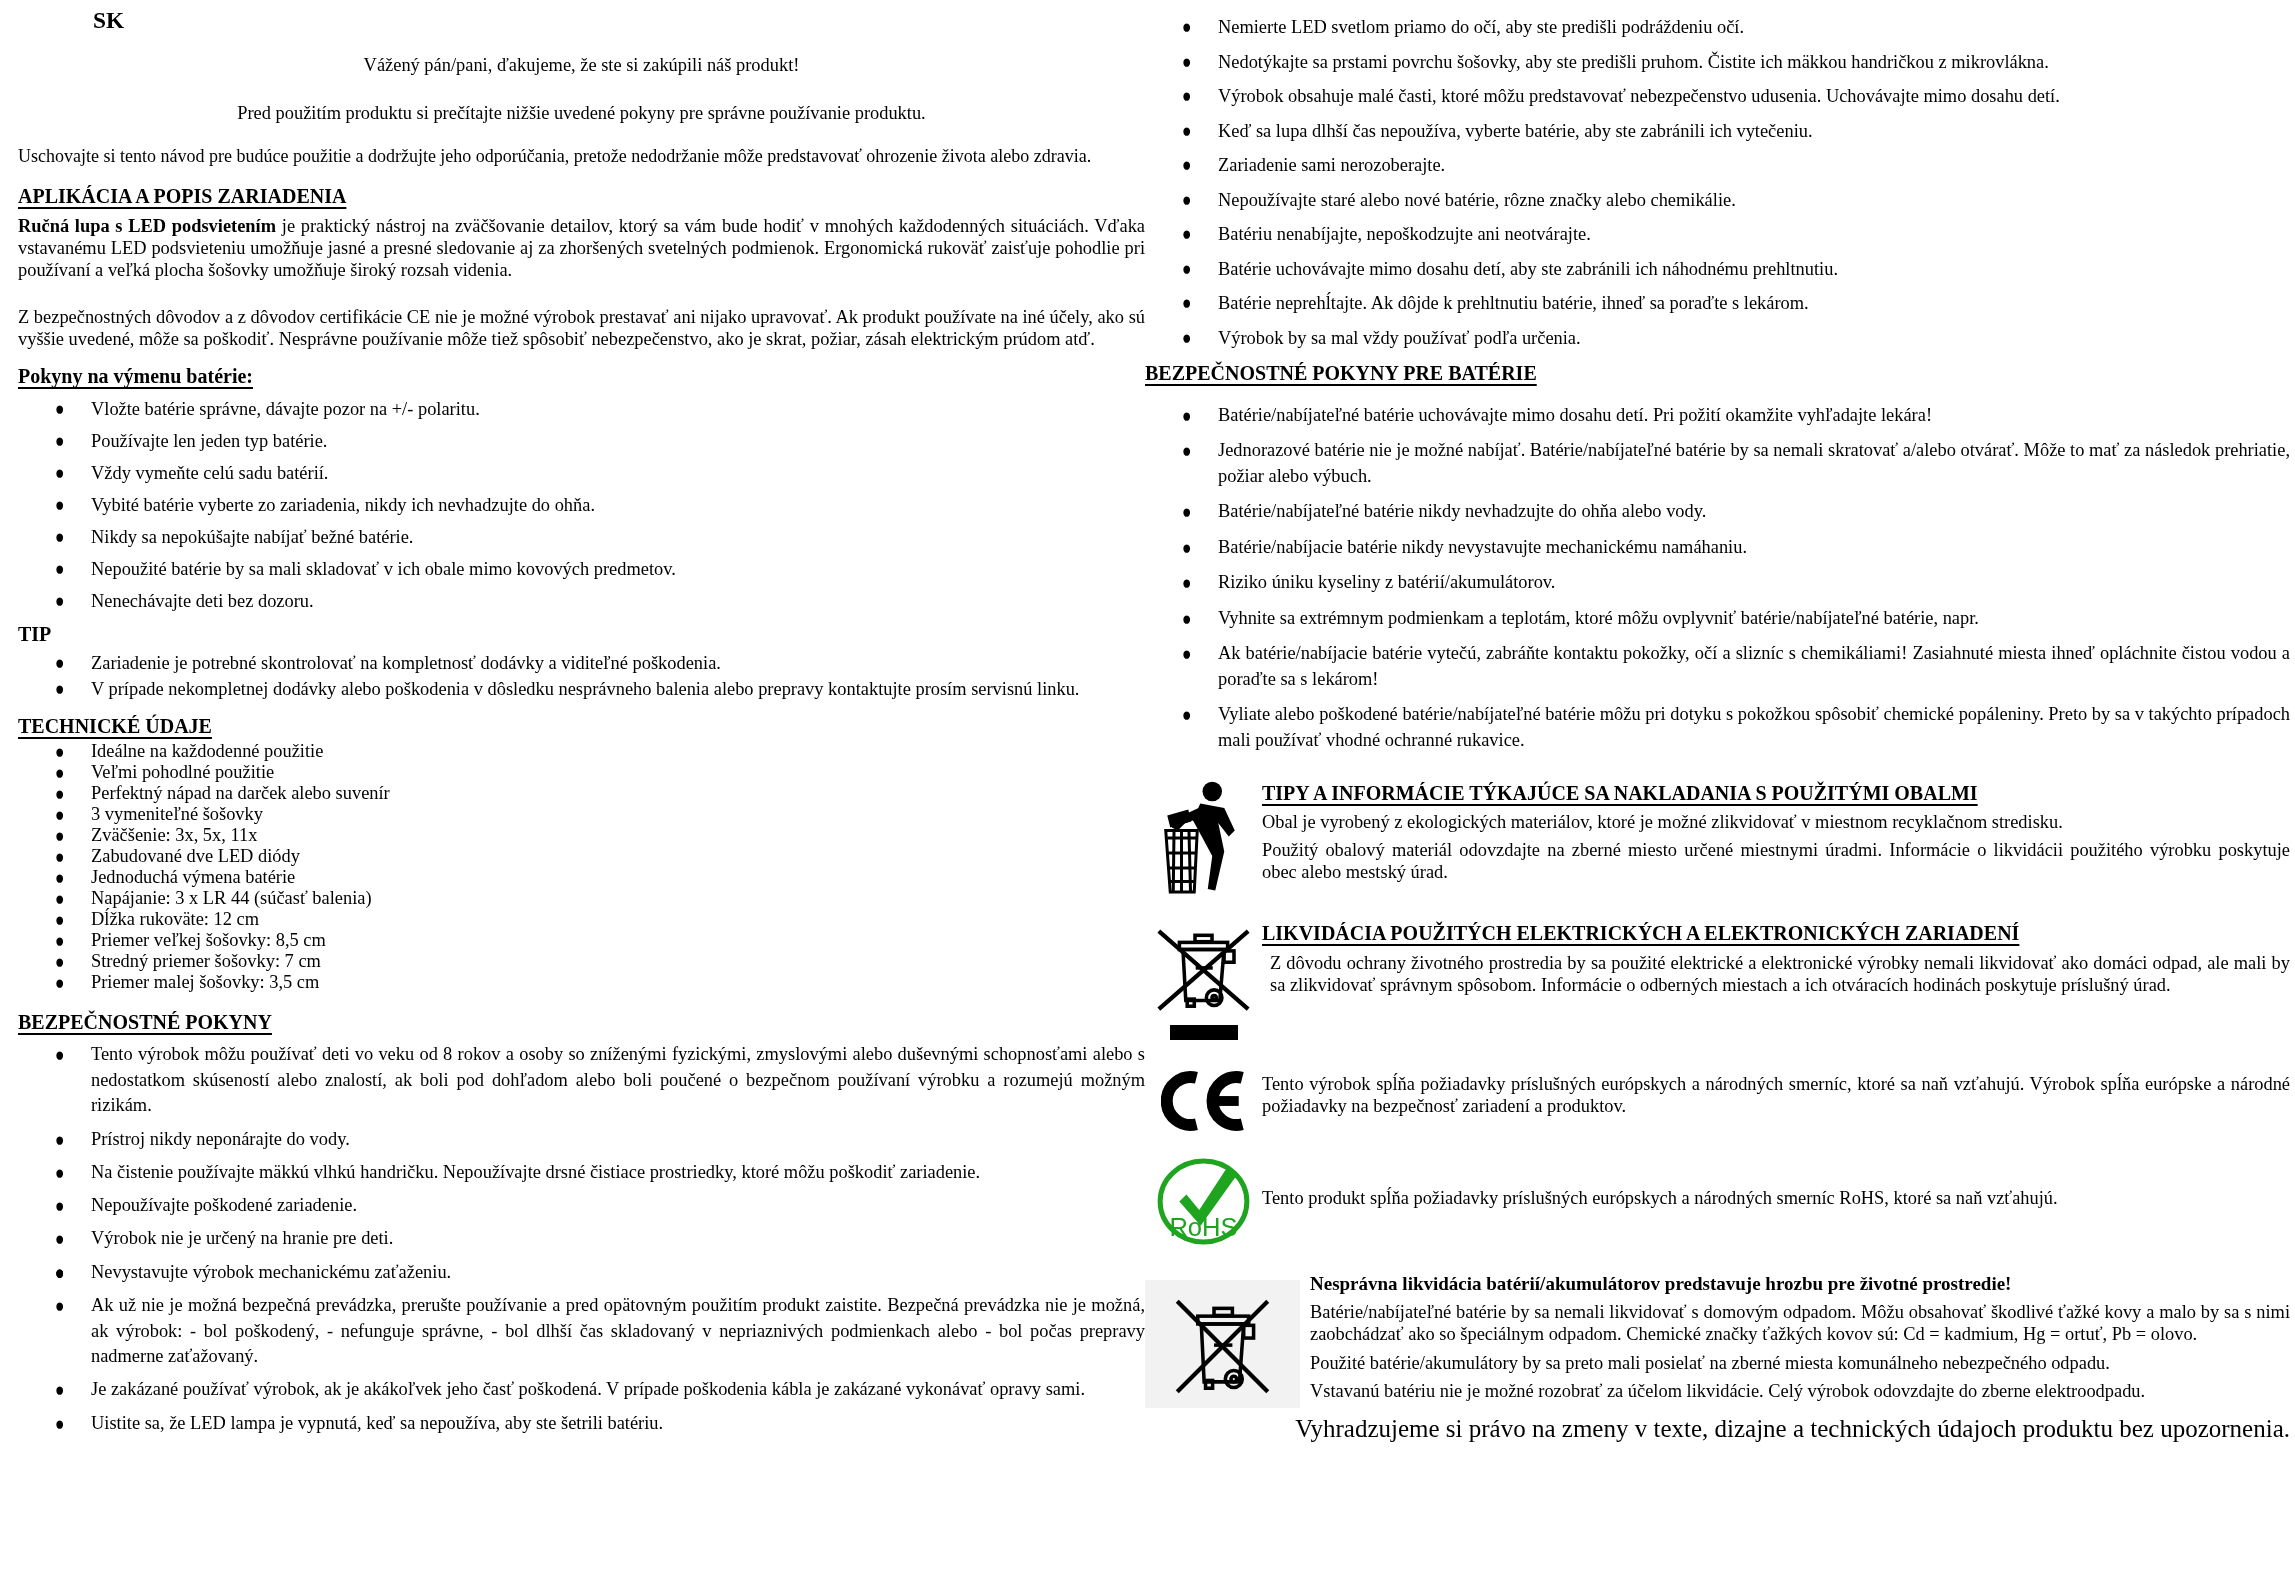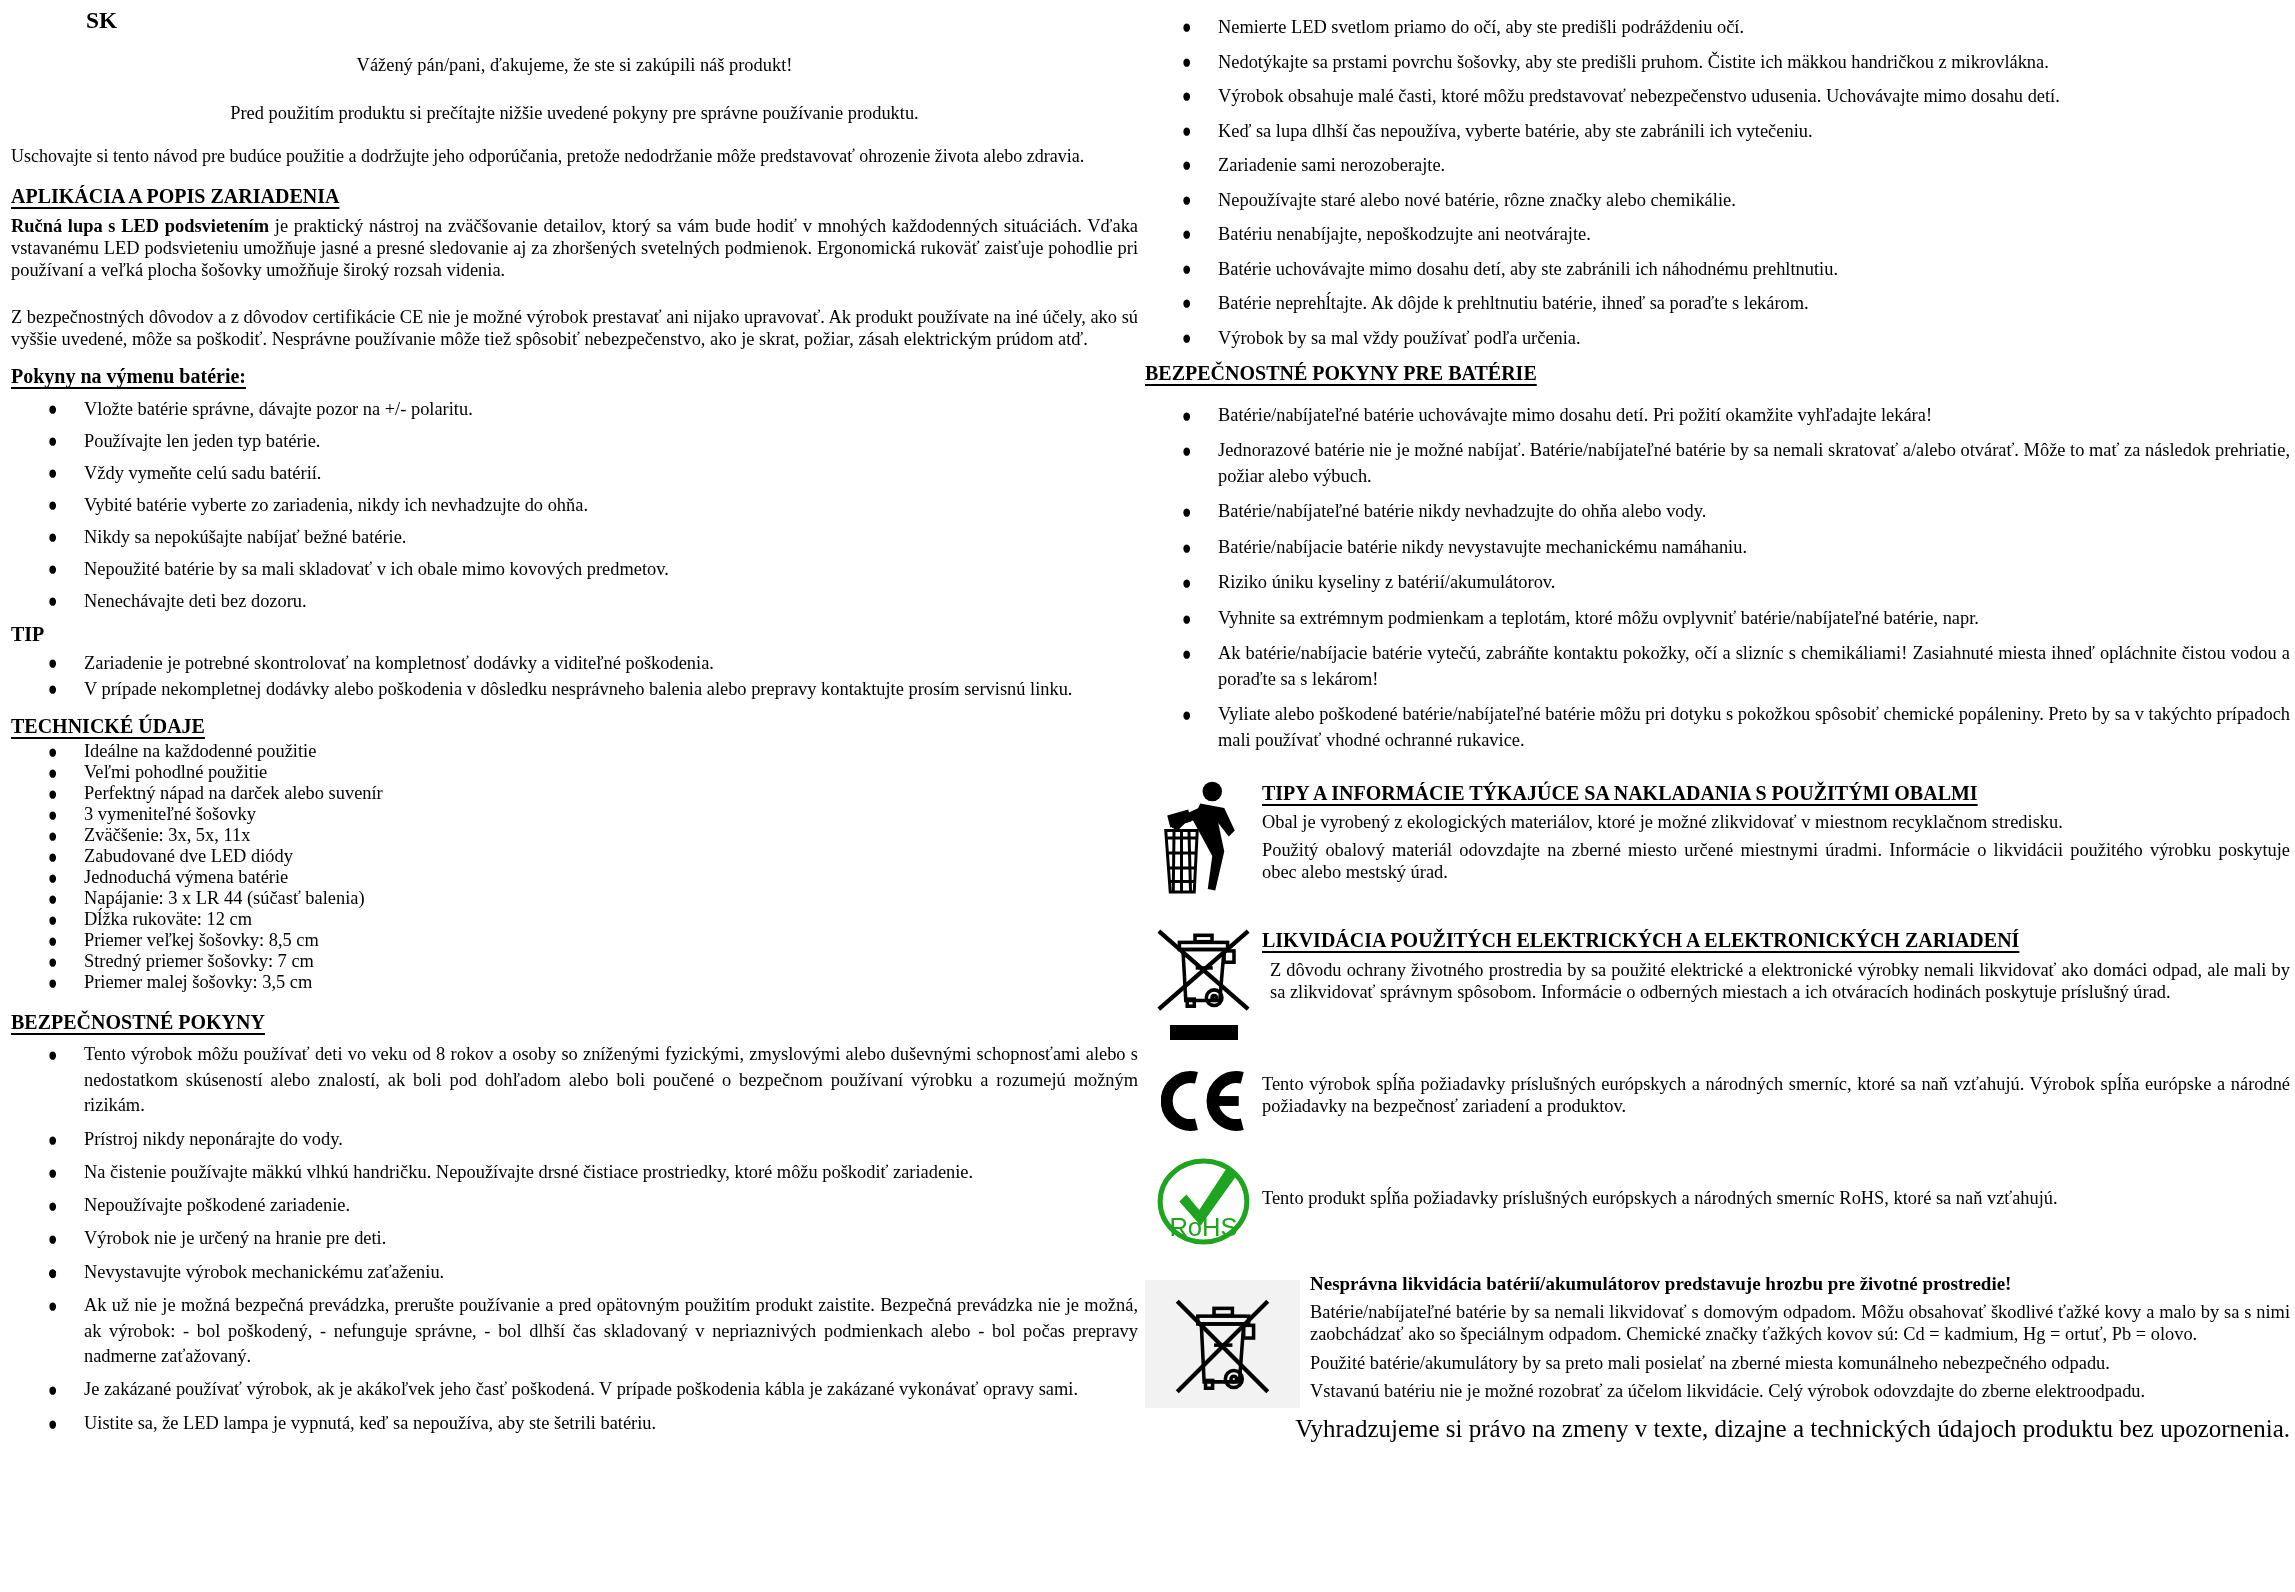--- a/index.html
+++ b/index.html
@@ -5,21 +5,21 @@
   html,body{margin:0;padding:0;background:#888;}
   #page{
     position:relative;
     width:2295px;height:1592px;
     background:#ffffff;
     font-family:"Liberation Serif","DejaVu Serif",serif;
     color:#000;
     overflow:hidden;
   }
   .col{position:absolute;top:0;}
-  #col-left{left:11px;width:1127px;}
+  #col-left{left:18px;width:1127px;}
   #col-right{left:1145px;width:1145px;}
 
   .lang{font-weight:bold;font-size:23.4px;margin:7px 0 0 75px;}
   .center-line{text-align:center;font-size:18.4px;line-height:22px;}
   .full-line{font-size:18px;line-height:22px;text-align:justify;}
   .para{font-size:18.4px;line-height:22px;text-align:justify;}
   h2{font-size:20px;line-height:24px;font-weight:bold;margin:0;
      text-decoration:underline;text-decoration-thickness:2.1px;text-underline-offset:4.3px;}
   h2.nound{text-decoration:none;}
 
@@ -176,21 +176,21 @@
             <rect x="44" y="110" width="10" height="10"></rect>
           </g>
           <g stroke="#000" stroke-width="6">
             <line x1="4" y1="14" x2="130" y2="124"></line>
             <line x1="130" y1="14" x2="4" y2="124"></line>
           </g>
         </svg>
         <div class="weee-bar"></div>
       </div>
       <div class="icon-text">
-        <h2 style="margin-top:7px;">LIKVIDÁCIA POUŽITÝCH ELEKTRICKÝCH A ELEKTRONICKÝCH ZARIADENÍ</h2>
+        <h2 style="">LIKVIDÁCIA POUŽITÝCH ELEKTRICKÝCH A ELEKTRONICKÝCH ZARIADENÍ</h2>
         <p class="para" style="margin:7px 0 0 8px;">Z dôvodu ochrany životného prostredia by sa použité elektrické a elektronické výrobky nemali likvidovať ako domáci odpad, ale mali by sa zlikvidovať správnym spôsobom. Informácie o odberných miestach a ich otváracích hodinách poskytuje príslušný úrad.</p>
       </div>
     </div>
 
     <div class="icon-row" style="margin-top:30px;">
       <div class="icon-col">
         <svg width="85" height="62" viewBox="0 0 120 88" xmlns="http://www.w3.org/2000/svg">
           <g stroke="#000" stroke-width="17" fill="none">
             <path d="M 50 11 A 34 34 0 1 0 50 77"></path>
             <path d="M 115 11 A 34 34 0 1 0 115 77"></path>

